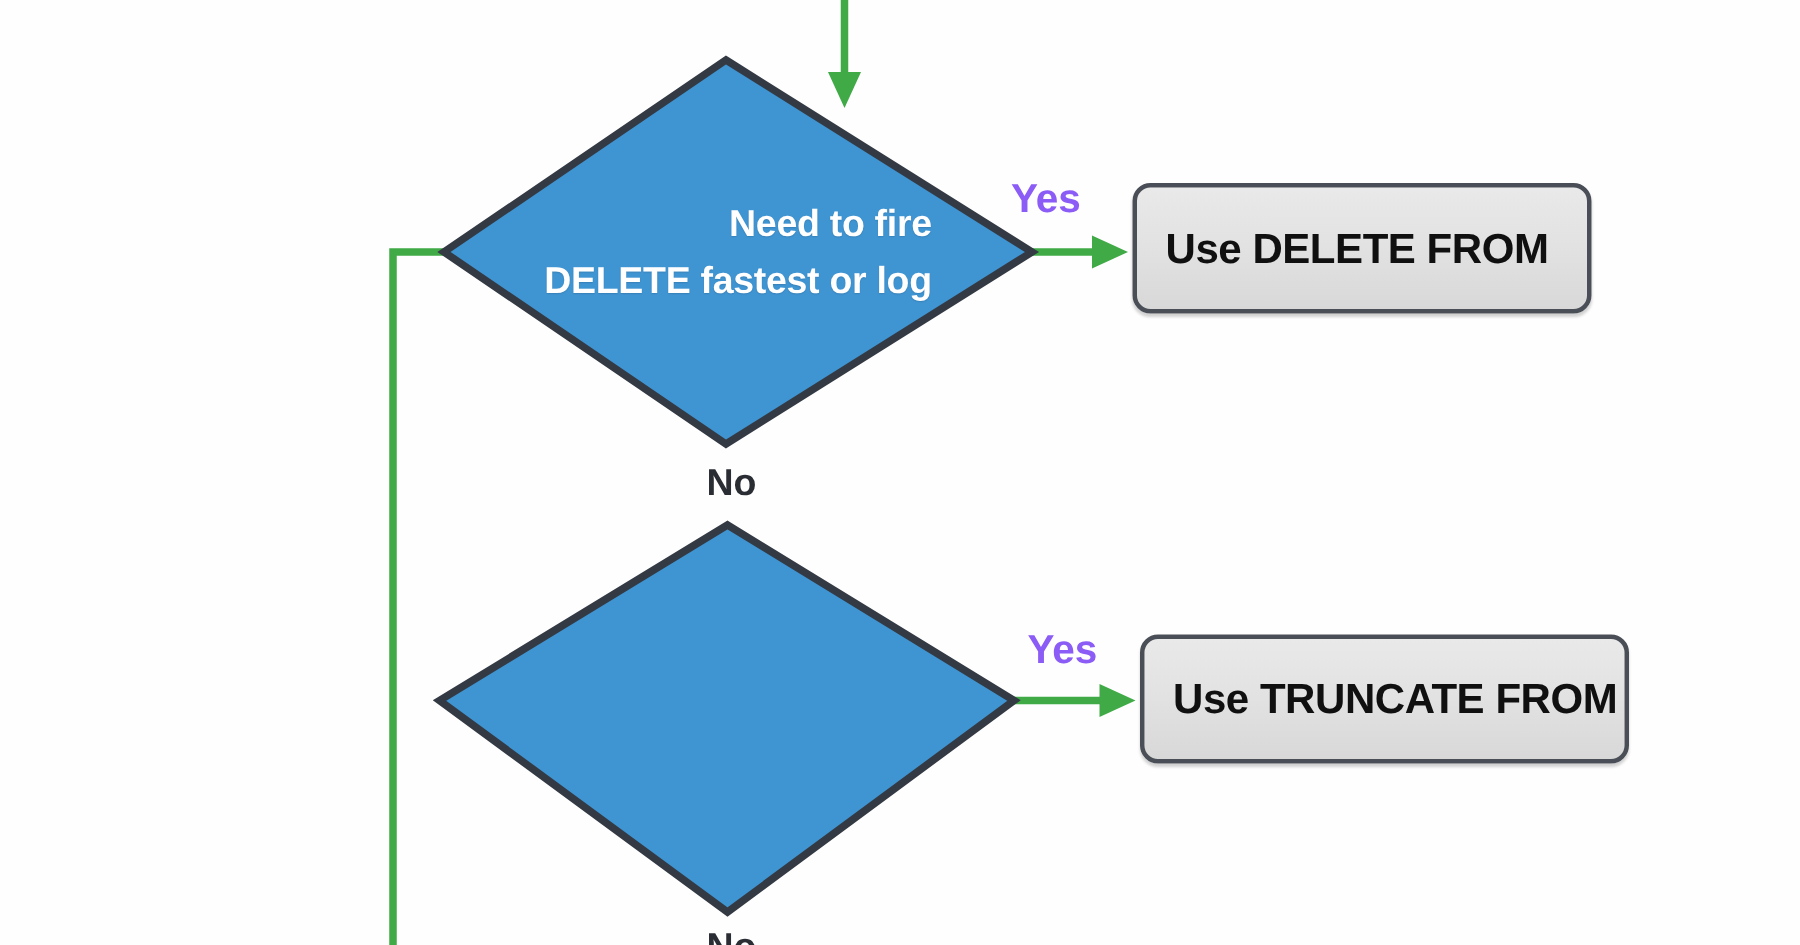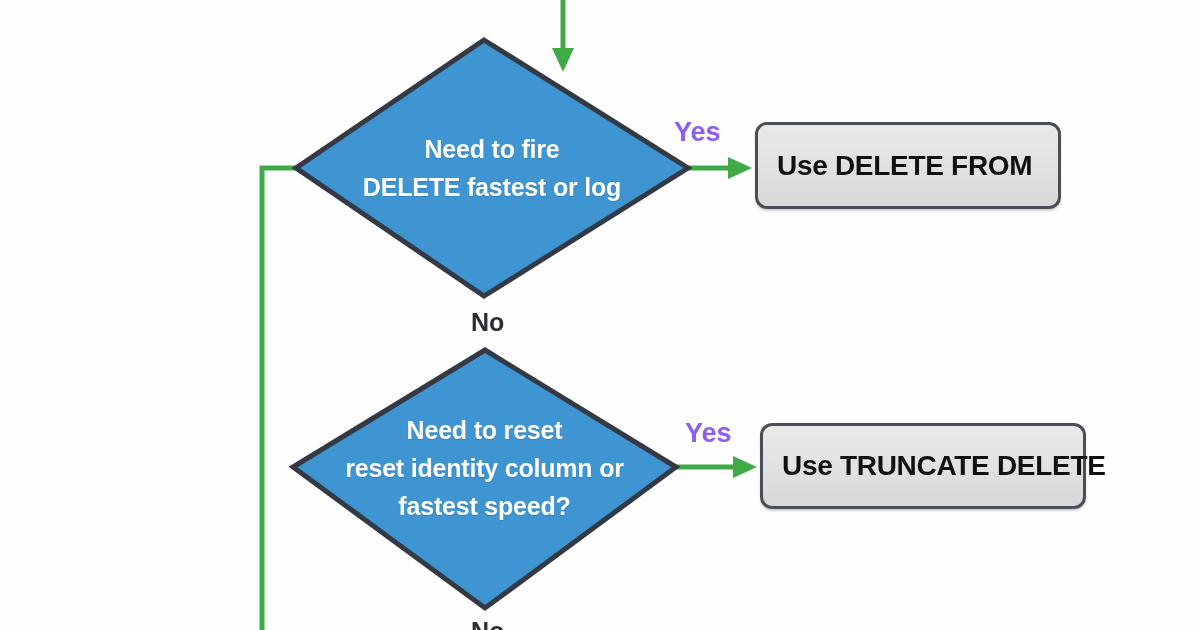--- a/index.html
+++ b/index.html
@@ -32,21 +32,21 @@
     pointer-events: none;
   }
   .diamond-text {
     color: #ffffff;
     font-weight: bold;
     font-size: 25px;
     line-height: 38px;
     letter-spacing: -0.2px;
     text-shadow: 0 1px 1px rgba(0,0,0,0.12);
   }
-  .diamond-text .ln { display: block; white-space: nowrap; }
+  .diamond-text .ln { display: block; white-space: nowrap; text-align: right; }
 
   .proc-box {
     position: absolute;
     box-sizing: border-box;
     border: 3px solid #4a4f57;
     border-radius: 12px;
     background: linear-gradient(180deg, #e9e9e9 0%, #e2e2e2 48%, #d8d8d8 100%);
     box-shadow: 0 2px 2px rgba(0,0,0,0.18);
     display: flex;
     align-items: center;
@@ -109,34 +109,27 @@
     <polygon points="485,350 676,467 485,608 293,467" fill="#3f94d2" stroke="#343a44" stroke-width="5" stroke-linejoin="miter"></polygon>
   </svg>
 
   <div class="node-label" style="left:296px; top:100px; width:392px; height:136px;">
     <div class="diamond-text">
       <span class="ln">Need to fire</span>
       <span class="ln">DELETE fastest or log</span>
     </div>
   </div>
 
-  <div class="node-label" style="left:293px; top:400px; width:383px; height:136px;">
-    <div class="diamond-text">
-      <span class="ln">Need to reset</span>
-      <span class="ln">reset identity column or</span>
-      <span class="ln">fastest speed?</span>
-    </div>
-  </div>
 
   <div class="proc-box" style="left:755px; top:122px; width:306px; height:87px;">
     <span class="proc-text">Use DELETE FROM</span>
   </div>
 
   <div class="proc-box" style="left:760px; top:423px; width:326px; height:86px;">
-    <span class="proc-text">Use TRUNCATE DELETE</span>
+    <span class="proc-text">Use TRUNCATE FROM</span>
   </div>
 
   <div class="edge-label yes" style="left:674px; top:117px;">Yes</div>
 
   <div class="edge-label no" style="left:471px; top:308px;">No</div>
 
   <div class="edge-label yes" style="left:685px; top:418px;">Yes</div>
 
   <div class="edge-label no" style="left:471px; top:617px;">No</div>
 

